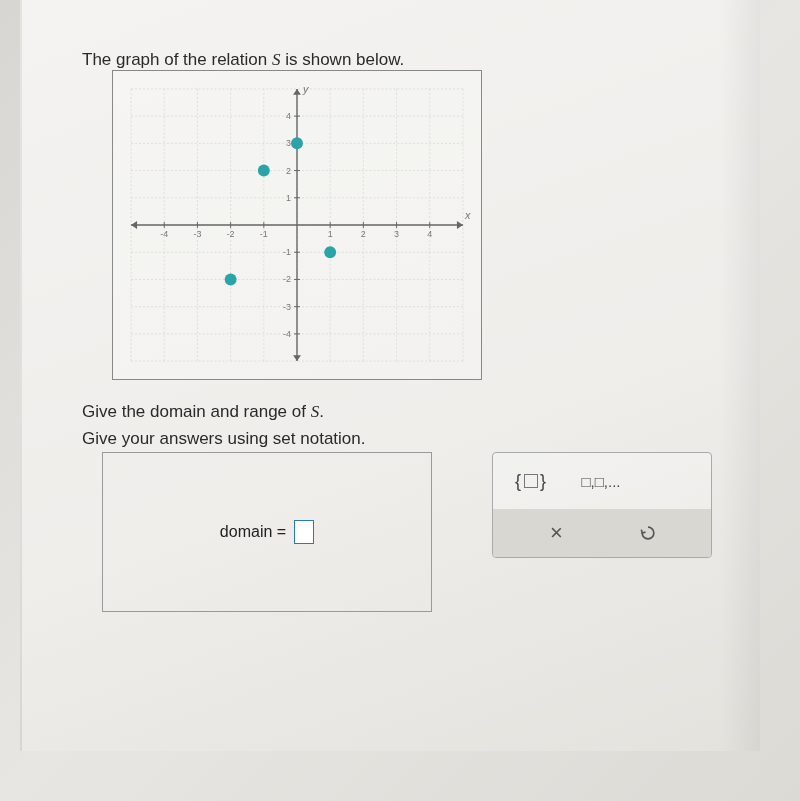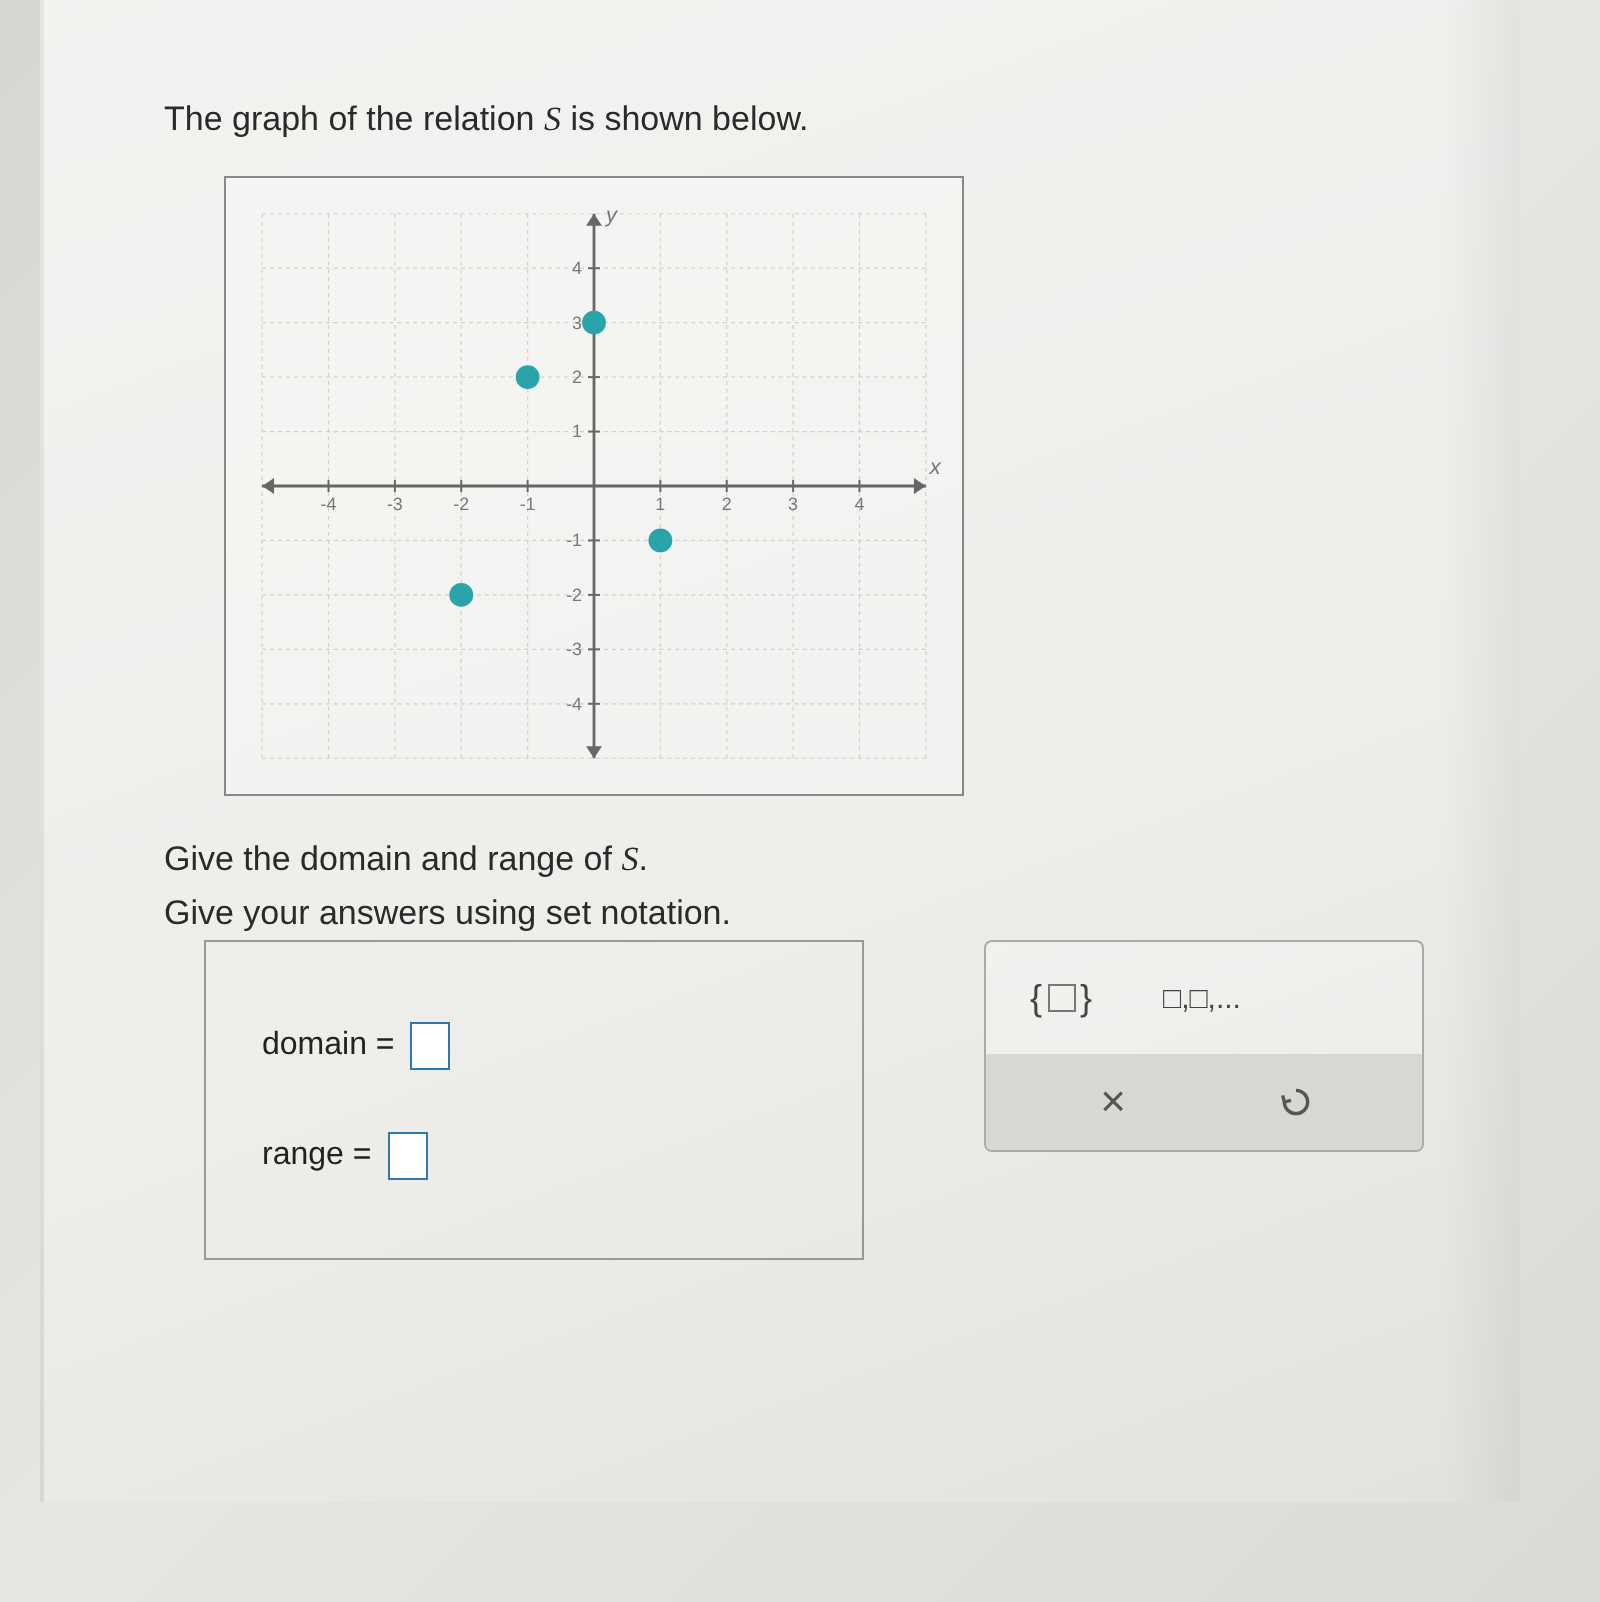--- a/index.html
+++ b/index.html
@@ -14,21 +14,20 @@
     .page {
       position: absolute;
       left: 20px; top: 0; right: 40px; bottom: 50px;
       background: linear-gradient(160deg, #f4f3f1 0%, #eeedea 60%, #e4e2dd 100%);
       padding: 50px 40px 60px 60px;
       border-left: 2px solid rgba(0,0,0,0.05);
     }
     .prompt {
       font-size: 17px;
       color: #2a2a2a;
-      margin-bottom: 18px;
     }
     .italic-s { font-style: italic; font-family: 'Times New Roman', serif; }
     .chart-box {
       width: 370px;
       height: 310px;
       border: 1px solid #888;
       background: rgba(255,255,255,0.25);
       margin-left: 30px;
       margin-bottom: 18px;
       position: relative;
@@ -45,21 +44,21 @@
       gap: 60px;
       align-items: flex-start;
       margin-left: 20px;
     }
     .answer-box {
       width: 330px;
       height: 160px;
       border: 1px solid #999;
       padding: 24px 28px;
       display: flex;
-      flex-direction: column;
+      flex-direction: row;
       justify-content: space-around;
       font-size: 16px;
       color: #222;
     }
     .answer-line {
       display: flex;
       align-items: center;
       gap: 8px;
     }
     .answer-input {
@@ -193,24 +192,20 @@
     <span>Give the domain and range of </span><span class="italic-s">S</span><span>.</span><br>
     <span>Give your answers using set notation.</span>
   </p>
 
   <div class="answers-row">
     <div class="answer-box">
       <div class="answer-line">
         <span>domain =</span>
         <span class="answer-input"></span>
       </div>
-      <div class="answer-line">
-        <span>range =</span>
-        <span class="answer-input"></span>
-      </div>
     </div>
 
     <div class="tools-panel">
       <div class="tools-top">
         <span class="tool-btn set-braces">{<span class="square-set"></span>}</span>
         <span class="tool-btn">□,□,...</span>
       </div>
       <div class="tools-bottom">
         <span class="tool-btn" style="font-size:22px;">×</span>
         <span class="tool-btn undo-icon">

